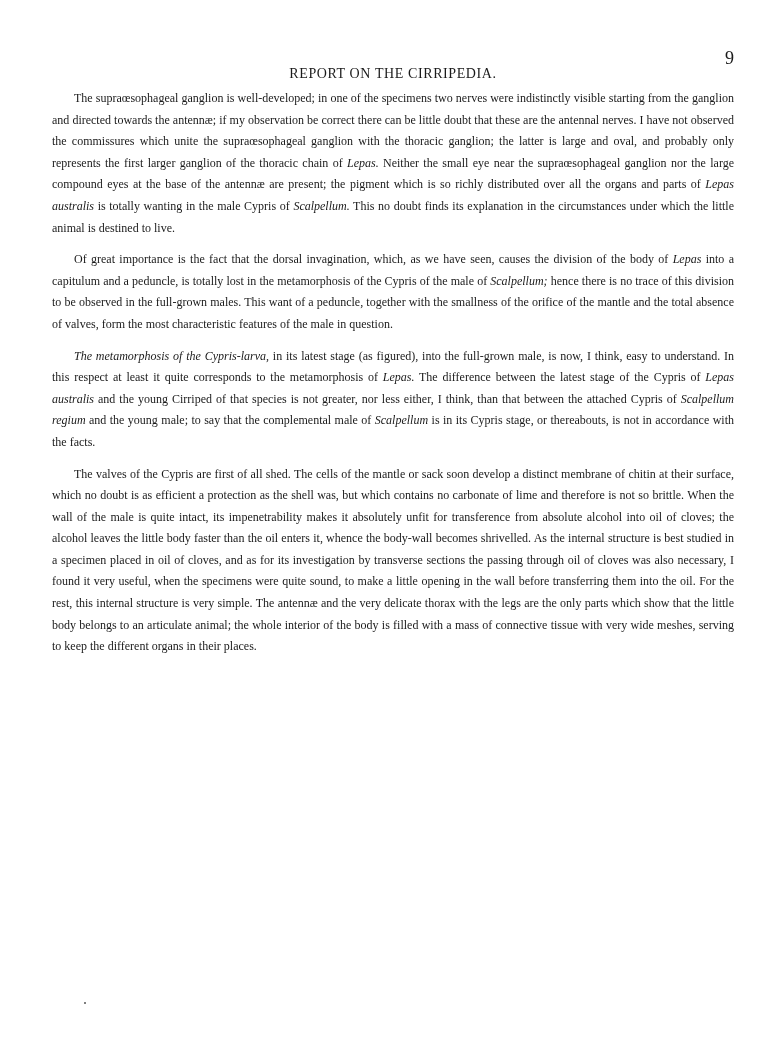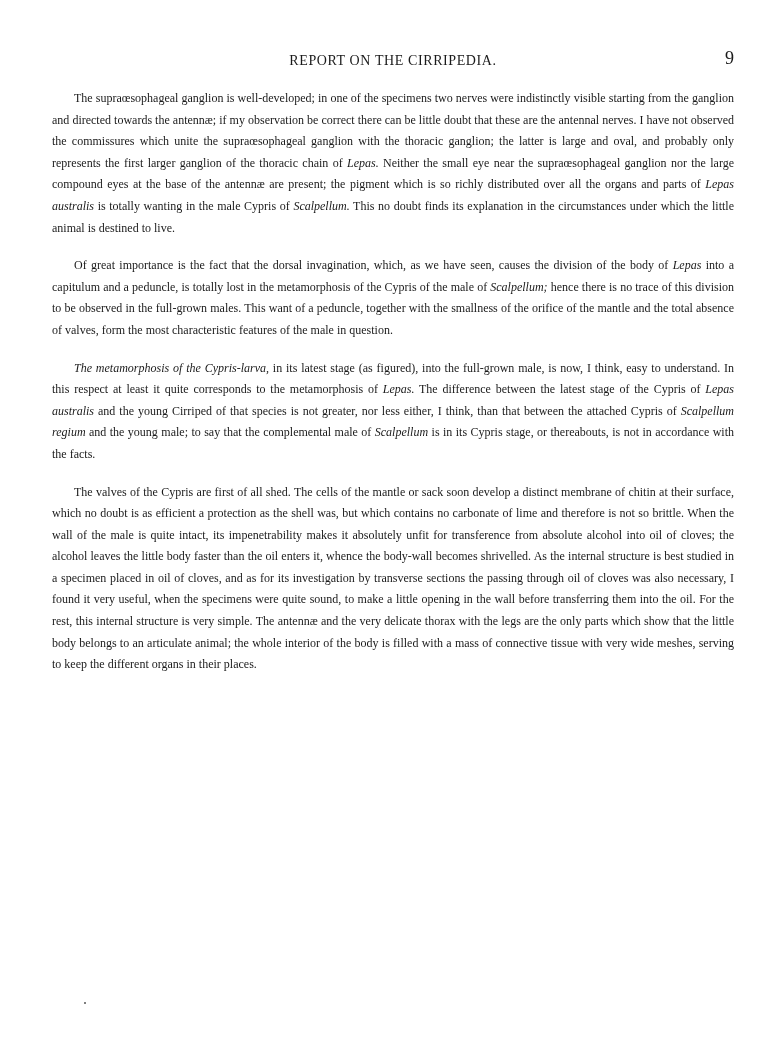--- a/index.html
+++ b/index.html
@@ -1,26 +1,26 @@
 <!DOCTYPE html>
 <html><head>
 <meta charset="utf-8">
 <style>
   html, body { margin: 0; padding: 0; background: #ffffff; }
   body { width: 776px; height: 1050px; position: relative; overflow: hidden; }
   .page { position: absolute; left: 52px; top: 0; width: 682px; color: #1a1a1a;
           font-family: "Liberation Serif", "DejaVu Serif", serif; }
   .header { position: absolute; top: 50px; left: 0; width: 682px; height: 20px; }
-  .running-title { position: absolute; left: 0; right: 0; text-align: center; top: 3px;
+  .running-title { position: absolute; left: 0; right: 0; text-align: center; top: 16px;
                    font-size: 14px; letter-spacing: 0.6px; }
   .page-number { position: absolute; right: 0; top: -2px; font-size: 18px; }
   .body-text { position: absolute; top: 88px; left: 0; width: 682px; }
   .para { margin: 0; font-size: 12px; line-height: 21.6px; text-align: justify;
           text-indent: 22px; }
-  .para + .para { margin-top: 16px; }
+  .para + .para { margin-top: 10px; }
   i { font-style: italic; }
   .dot { position: absolute; left: 84px; top: 1002px; width: 2px; height: 2px; background: #555; border-radius: 1px; }
 </style>
 </head>
 <body>
 
 <div class="page">
   <div class="header">
     <div class="running-title">REPORT ON THE CIRRIPEDIA.</div>
     <div class="page-number">9</div>

